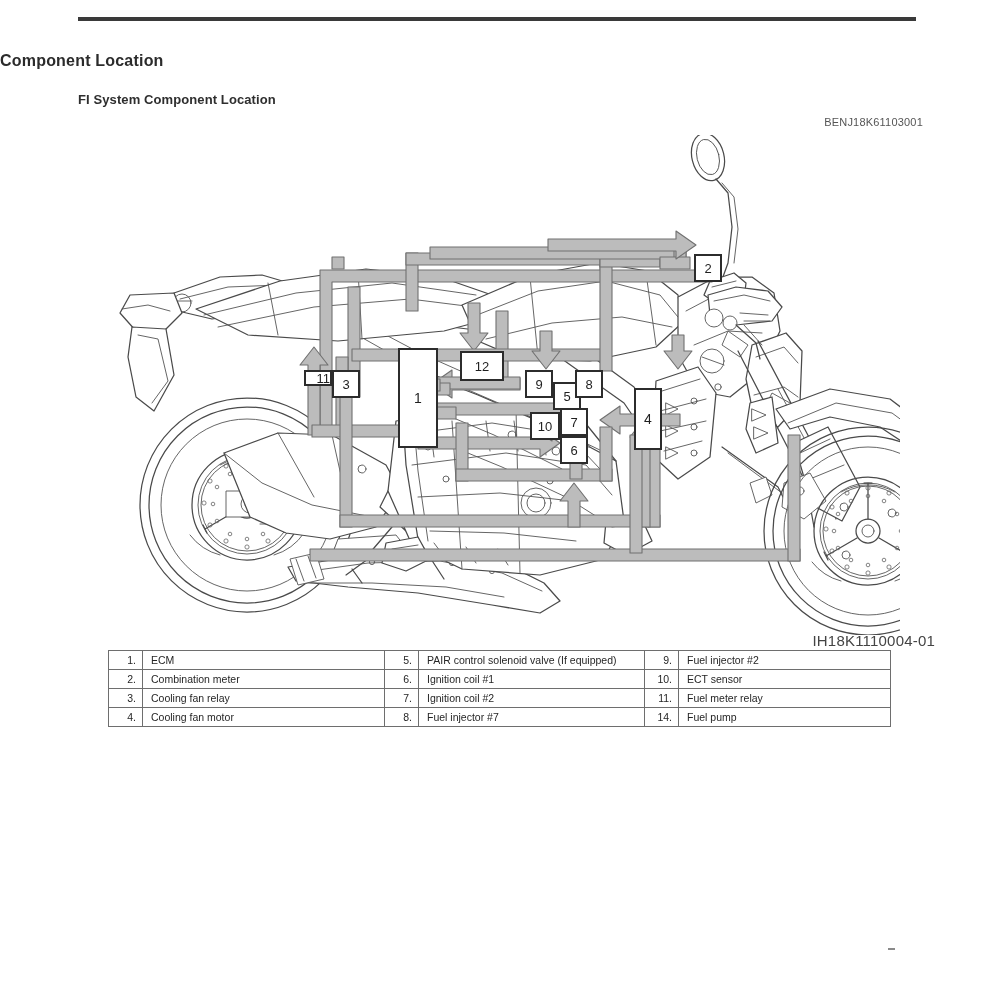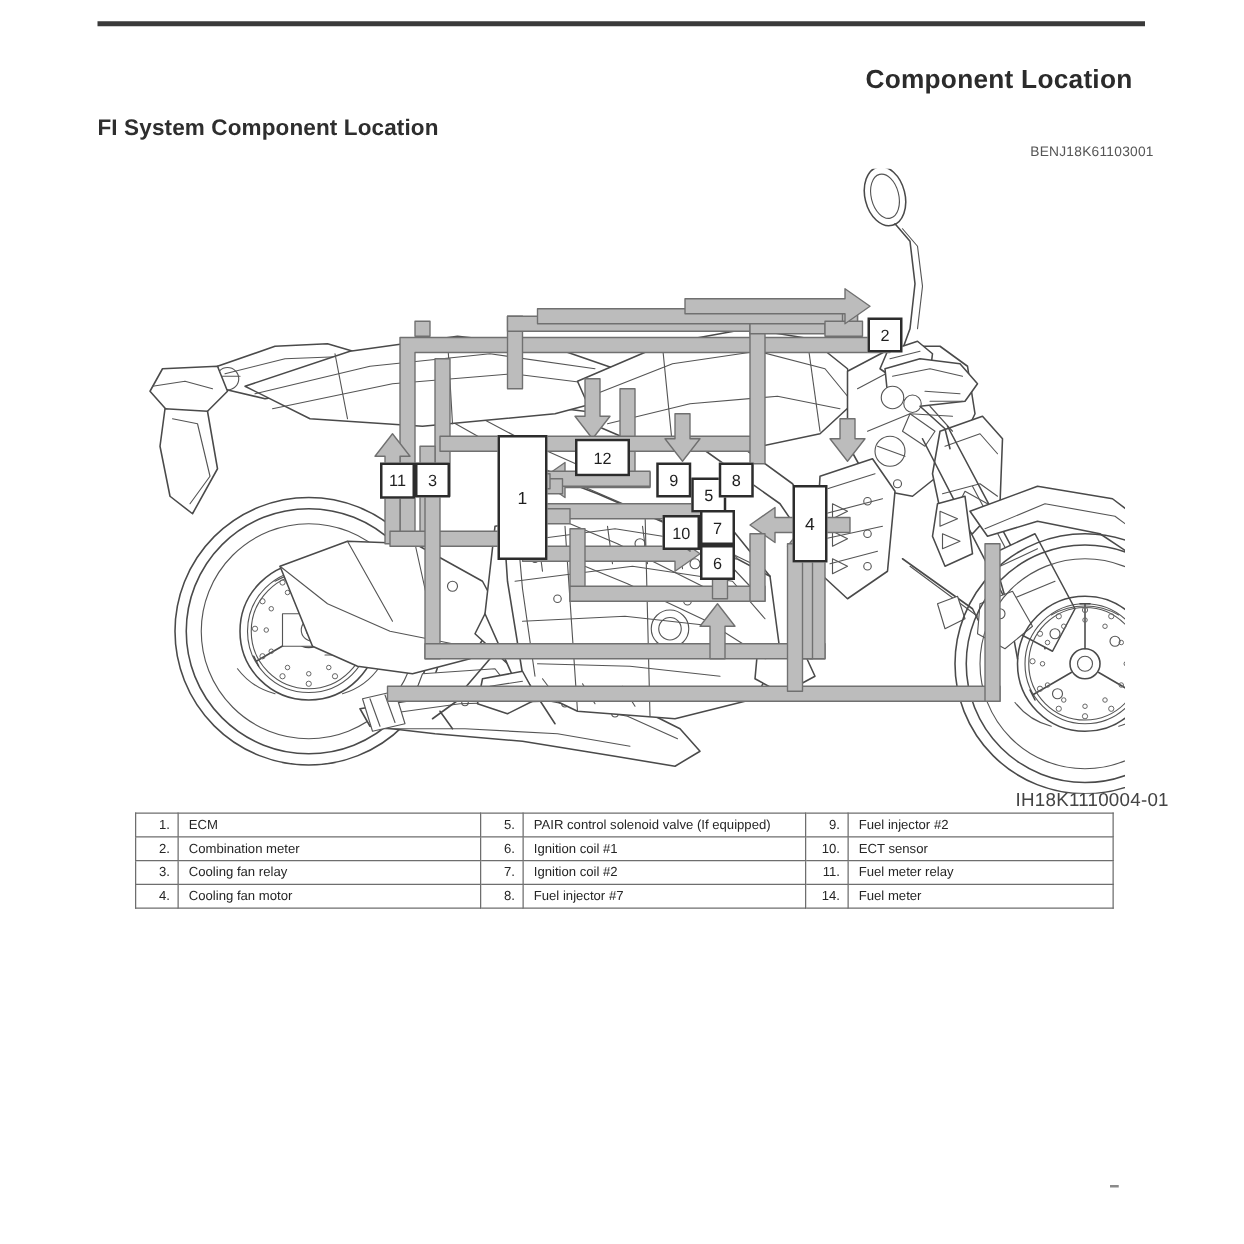--- a/index.html
+++ b/index.html
@@ -49,31 +49,31 @@
     background: #3a3a3a;
     width: 838px;
   }
 
   
   .section-title {
     position: absolute;
     top: 52px;
     left: 0;
     width: 906px;
-    text-align: right;
-    font-size: 21px;
+    text-align: left;
+    font-size: 16px;
     font-weight: bold;
     color: #2b2b2b;
     letter-spacing: 0.2px;
   }
   .subsection-title {
     position: absolute;
     top: 92px;
     left: 78px;
-    font-size: 18px;
+    font-size: 13px;
     font-weight: bold;
     color: #2e2e2e;
     letter-spacing: 0.1px;
   }
   .doc-code {
     position: absolute;
     top: 116px;
     right: 72px;
     font-size: 11px;
     color: #555;
@@ -511,21 +511,21 @@
 
         <path class="arw" d="M530 418 L542 418 L542 300 L530 300 Z"></path>
 
         <path class="arw" d="M468 392 L480 392 L480 366 L488 366 L474 348 L460 366 L468 366 Z"></path>
 
         <path class="arw" d="M326 244 L326 236 L308 250 L326 264 L326 256 L340 256 L340 244 Z"></path>
 
       </g>
     </svg>
 
-    <div class="callout" style="left:204px; top:235px; width:28px; height:29px;">
+    <div class="callout" style="left:204px; top:235px; width:28px; height:16px;justify-content:flex-end;">
       <span>11</span>
     </div>
 
     <div class="callout" style="left:232px; top:235px; width:28px; height:28px;">
       <span>3</span>
     </div>
 
     <div class="callout tall" style="left:298px; top:213px; width:40px; height:100px;">
       <span>1</span>
     </div>
@@ -602,19 +602,19 @@
         <td class="lbl">Ignition coil #2</td>
         <td class="num">11.</td>
         <td class="lbl">Fuel meter relay</td>
       </tr>
       <tr>
         <td class="num">4.</td>
         <td class="lbl">Cooling fan motor</td>
         <td class="num">8.</td>
         <td class="lbl">Fuel injector #7</td>
         <td class="num">14.</td>
-        <td class="lbl">Fuel meter</td>
+        <td class="lbl">Fuel pump</td>
       </tr>
     </tbody>
   </table>
 
   <div class="page-foot-mark"></div>
 </div>
 
 </body></html>

